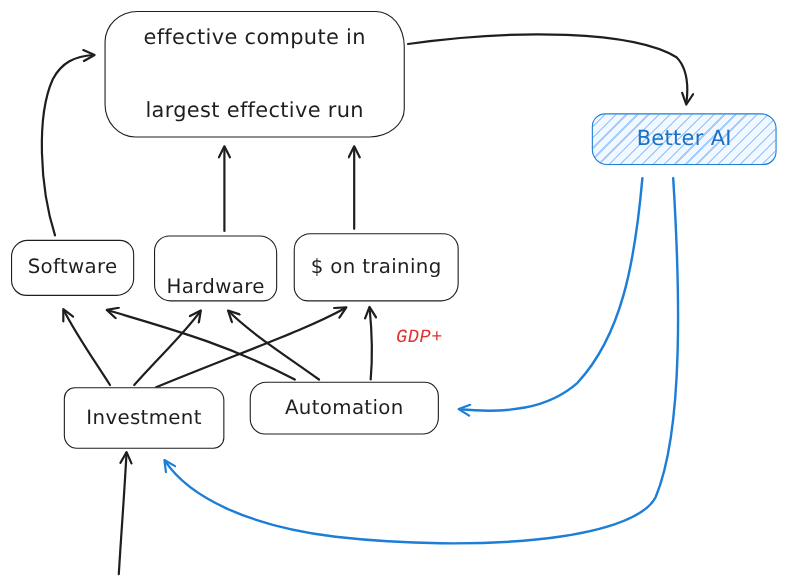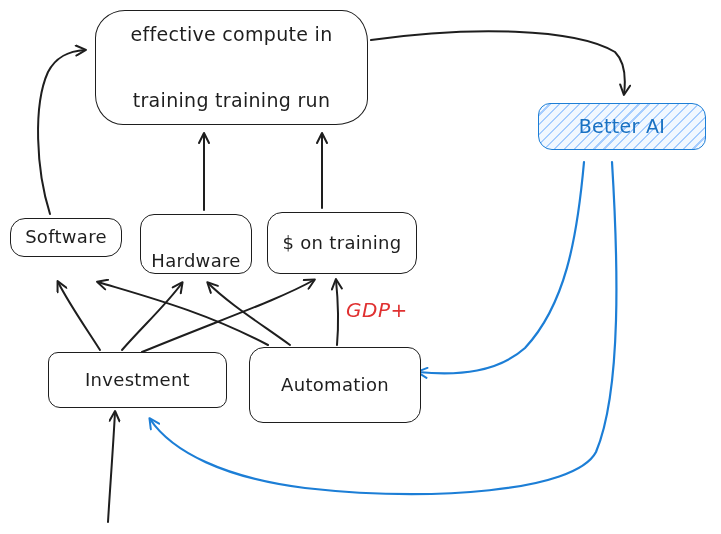--- a/index.html
+++ b/index.html
@@ -41,32 +41,33 @@
     font-size: 19px;
     background-color: #f1f8ff;
     background-image: repeating-linear-gradient(
       135deg,
       rgba(76, 154, 255, 0.45) 0px,
       rgba(76, 154, 255, 0.45) 1.5px,
       transparent 1.5px,
       transparent 7px
     );
   }
-  .node-software  { left: 10px;  top: 218px; width: 112px; height: 39px; border-radius: 15px 13px 16px 14px; }
+  .node-software  { left: 10px;  top: 218px; width: 112px; height: 51px; border-radius: 15px 13px 16px 14px; }
   .node-hardware  { left: 140px; top: 214px; width: 112px; height: 60px; border-radius: 14px 16px 13px 15px; justify-content: flex-end; }
   .node-training  { left: 267px; top: 212px; width: 150px; height: 62px; border-radius: 15px 14px 16px 13px; align-items: center; }
-  .node-investment{ left: 48px;  top: 352px; width: 179px; height: 56px; border-radius: 10px 12px 10px 12px; }
-  .node-automation{ left: 249px; top: 347px; width: 172px; height: 76px; border-radius: 15px 13px 15px 14px; }
+  .node-investment{ left: 58px;  top: 352px; width: 146px; height: 56px; border-radius: 10px 12px 10px 12px; }
+  .node-automation{ left: 227px; top: 347px; width: 172px; height: 48px; border-radius: 15px 13px 15px 14px; }
   .gdp-label {
     position: absolute;
-    left: 346px; top: 298px;
+    left: 360px; top: 298px;
     color: #e03131;
-    font-size: 20px;
+    font-size: 17px;
     letter-spacing: 0.5px;
     font-style: italic;
+    font-family: Liberation Mono, monospace;
   }
 </style>
 </head>
 <body>
 
 <div class="canvas">
 
   <svg class="edges" viewBox="0 0 721 534" xmlns="http://www.w3.org/2000/svg">
     <defs>
       <marker id="arrow-black" viewBox="0 0 14 12" refX="11" refY="6" markerWidth="14" markerHeight="12" markerUnits="userSpaceOnUse" orient="auto">
@@ -88,21 +89,21 @@
     <path d="M290 345 C258 322 228 303 208 283" fill="none" stroke="#1e1e1e" stroke-width="2" stroke-linecap="round" marker-end="url(#arrow-black)"></path>
     <path d="M337 345 C339 322 338 300 336 280" fill="none" stroke="#1e1e1e" stroke-width="2" stroke-linecap="round" marker-end="url(#arrow-black)"></path>
     <path d="M108 522 C110 488 113 450 115 412" fill="none" stroke="#1e1e1e" stroke-width="2" stroke-linecap="round" marker-end="url(#arrow-black)"></path>
 
     <path d="M584 162 C577 240 565 305 525 348 C498 372 460 376 418 372" fill="none" stroke="#1c7ed6" stroke-width="2.2" stroke-linecap="round" marker-end="url(#arrow-blue)"></path>
     <path d="M612 162 C618 260 622 390 596 452 C575 492 430 502 305 488 C225 478 172 452 150 419" fill="none" stroke="#1c7ed6" stroke-width="2.2" stroke-linecap="round" marker-end="url(#arrow-blue)"></path>
   </svg>
 
   <div class="node node-compute">
     <span>effective compute in</span>
-    <span>training training run</span>
+    <span>largest effective run</span>
   </div>
 
   <div class="node node-better-ai">
     <span>Better AI</span>
   </div>
 
   <div class="node node-software">
     <span>Software</span>
   </div>
 

